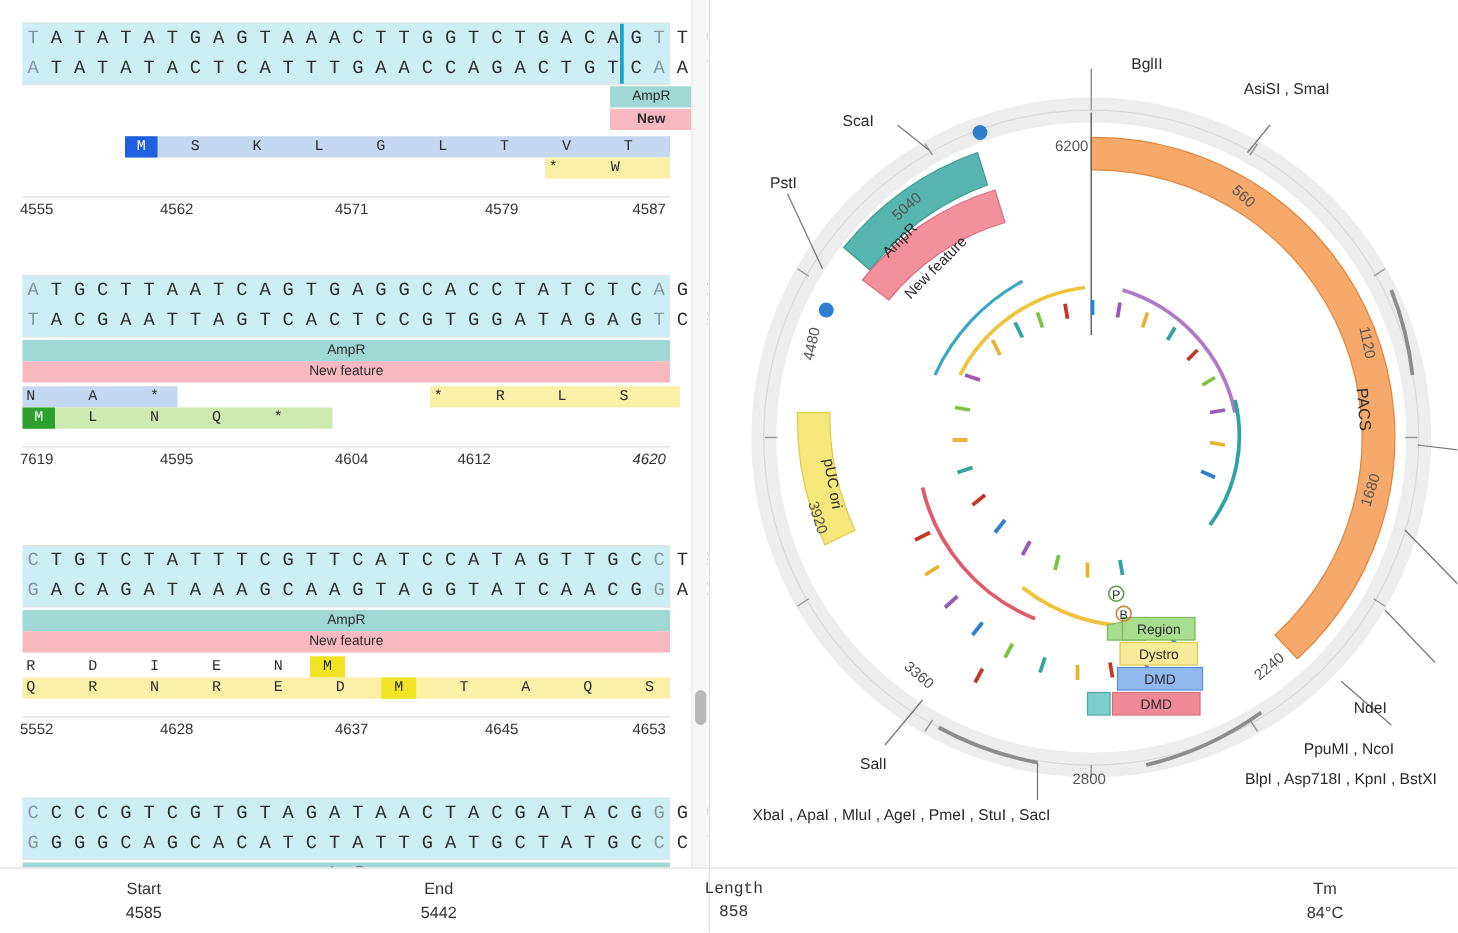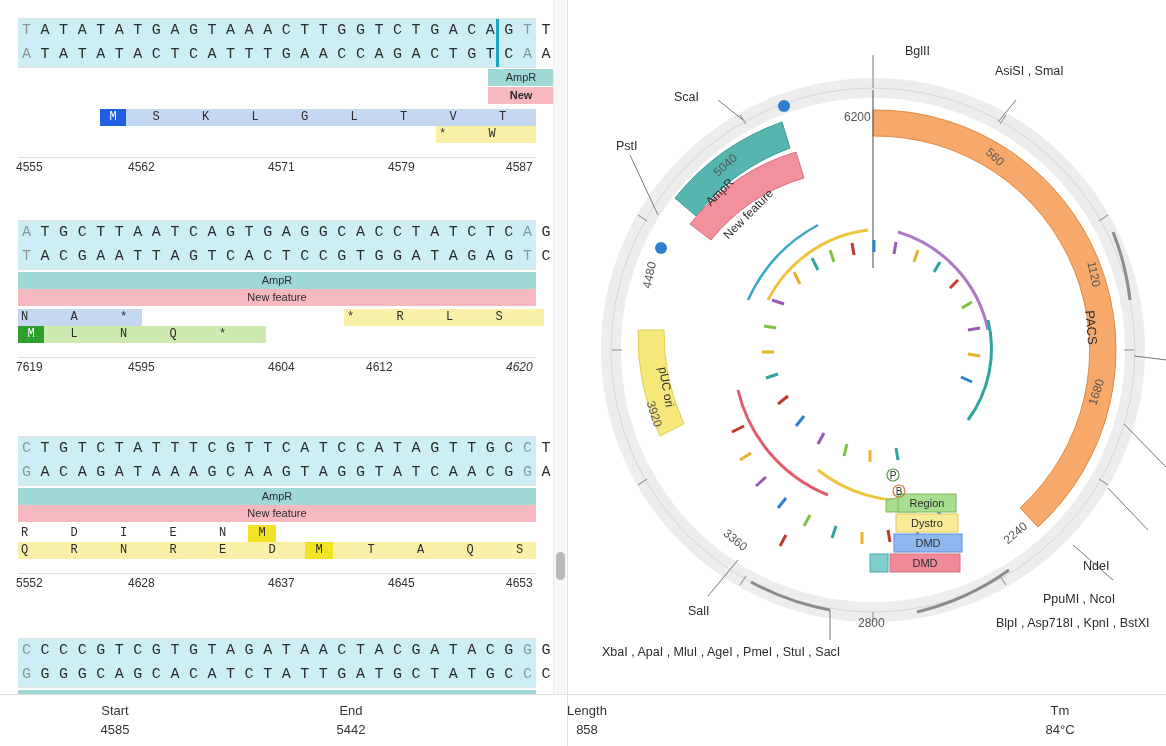--- a/index.html
+++ b/index.html
@@ -442,21 +442,21 @@
     <div id="status-divider"></div>
 
     <div class="stat" style="left:60px; top:7px; width:110px;">
       <span class="lbl">Start</span>
       <span class="val">4585</span>
     </div>
     <div class="stat" style="left:296px; top:7px; width:110px;">
       <span class="lbl">End</span>
       <span class="val">5442</span>
     </div>
-    <div class="stat" style="left:532px; top:7px; width:110px;">
+    <div class="stat" style="left:532px; top:7px; width:110px;font-family:Liberation Mono, monospace;">
       <span class="lbl">Length</span>
       <span class="val">858</span>
     </div>
     <div class="stat" style="left:1005px; top:7px; width:110px;">
       <span class="lbl">Tm</span>
       <span class="val">84°C</span>
     </div>
   </div>
 </div>
 

